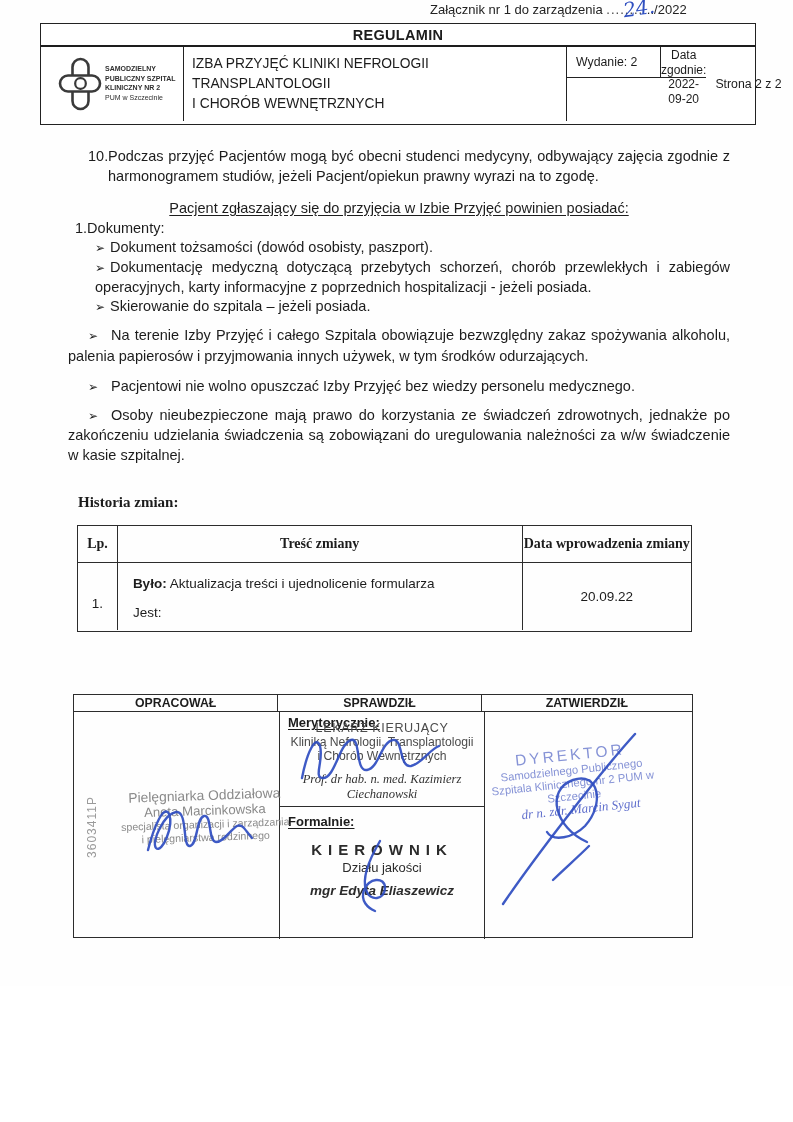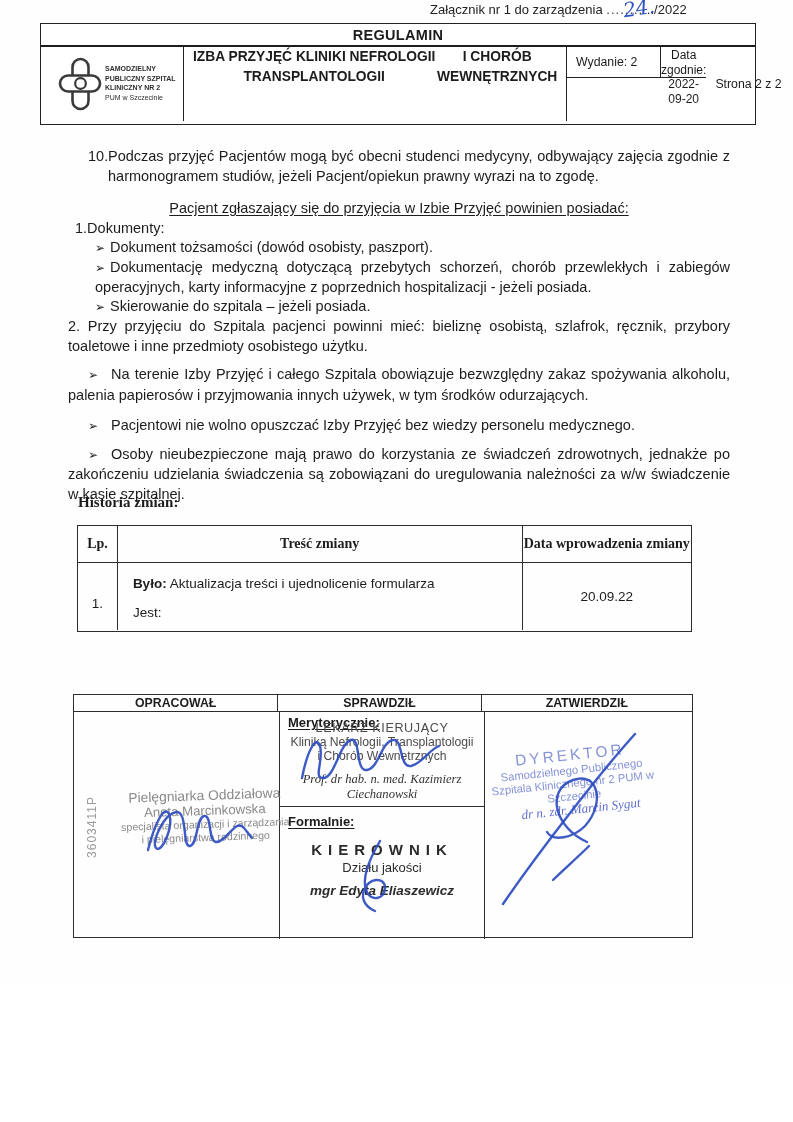--- a/index.html
+++ b/index.html
@@ -20,21 +20,21 @@
   }
 
   
   .hdr { left: 40px; top: 23px; width: 716px; height: 102px; border: 1.6px solid #222; background:#fff; }
   .hdr-regulamin { height: 23px; line-height: 22px; text-align: center; font-weight: bold; font-size: 14.5px; border-bottom: 2.6px solid #1d1d1d; letter-spacing:.3px; }
   .hdr-main { display: flex; height: 74px; }
   .logo-cell { width: 143px; border-right: 1.5px solid #222; position: relative; }
   .logo-text { position:absolute; left: 64px; top: 17px; font-size: 7px; font-weight: bold; color:#2e2e2e; line-height: 9.5px; }
   .logo-text .light { font-weight: normal; }
   .logo-svg { position:absolute; left: 17px; top: 10px; }
-  .title-cell { flex: 1; border-right: 1.5px solid #222; display:flex; justify-content:center; text-align:center; font-weight:bold; font-size: 13.8px; line-height: 20px; padding: 0 8px; }
+  .title-cell { flex: 1; border-right: 1.5px solid #222; display:flex; flex-direction:column; justify-content:center; text-align:left; font-weight:normal; font-size: 13.8px; line-height: 20px; padding: 0 8px; }
   .meta-cell { width: 188px; display:flex; font-size: 12.3px; }
   .meta-top { height: 31px; display:flex; border-bottom: 1.5px solid #222; }
   .wydanie { width: 94px; border-right: 1.5px solid #222; display:flex; align-items:center; padding-left: 9px; }
   .data-wydania { flex:1; text-align:center; line-height: 14.5px; padding-top: 1px; font-size: 12px; }
   .meta-bottom { flex: 1; display: flex; }
   .strona { width: 94px; border-right: 1.5px solid #222; display:flex; align-items:center; padding-left: 9px; }
   .klasa { flex:1; background:#dedede; display:flex; align-items:center; justify-content:center; font-size: 17px; font-weight: bold; }
 
   
   .doc-body { left: 68px; top: 147px; width: 662px; font-size: 14.5px; line-height: 19.5px; text-align: justify; }
@@ -151,21 +151,20 @@
   <div class="abs doc-body">
     <p class="p10"><span class="num">10.</span><span>Podczas przyjęć Pacjentów mogą być obecni studenci medycyny, odbywający zajęcia zgodnie z harmonogramem studiów, jeżeli Pacjent/opiekun prawny wyrazi na to zgodę.</span></p>
 
     <p class="sec-heading">Pacjent zgłaszający się do przyjęcia w Izbie Przyjęć powinien posiadać:</p>
     <p class="dok-label">1.Dokumenty:</p>
 
     <p class="doc-bullet"><span class="marker">➢</span><span>Dokument tożsamości (dowód osobisty, paszport).</span></p>
     <p class="doc-bullet"><span class="marker">➢</span><span>Dokumentację medyczną dotyczącą przebytych schorzeń, chorób przewlekłych i zabiegów operacyjnych, karty informacyjne z poprzednich hospitalizacji - jeżeli posiada.</span></p>
     <p class="doc-bullet"><span class="marker">➢</span><span>Skierowanie do szpitala – jeżeli posiada.</span></p>
 
-    <p class="item2">2. Przy przyjęciu do Szpitala pacjenci powinni mieć: bieliznę osobistą, szlafrok, ręcznik, przybory toaletowe i inne przedmioty osobistego użytku.</p>
 
     <p class="rule-bullet rule1"><span class="marker">➢</span><span>Na terenie Izby Przyjęć i całego Szpitala obowiązuje bezwzględny zakaz spożywania alkoholu, palenia papierosów i przyjmowania innych używek, w tym środków odurzających.</span></p>
     <p class="rule-bullet rule2"><span class="marker">➢</span><span>Pacjentowi nie wolno opuszczać Izby Przyjęć bez wiedzy personelu medycznego.</span></p>
     <p class="rule-bullet rule3"><span class="marker">➢</span><span>Osoby nieubezpieczone mają prawo do korzystania ze świadczeń zdrowotnych, jednakże po zakończeniu udzielania świadczenia są zobowiązani do uregulowania należności za w/w świadczenie w kasie szpitalnej.</span></p>
   </div>
 
   <div class="abs hist-heading">Historia zmian:</div>
 
   <div class="abs hist-table">
     <div class="hist-row hist-head">

